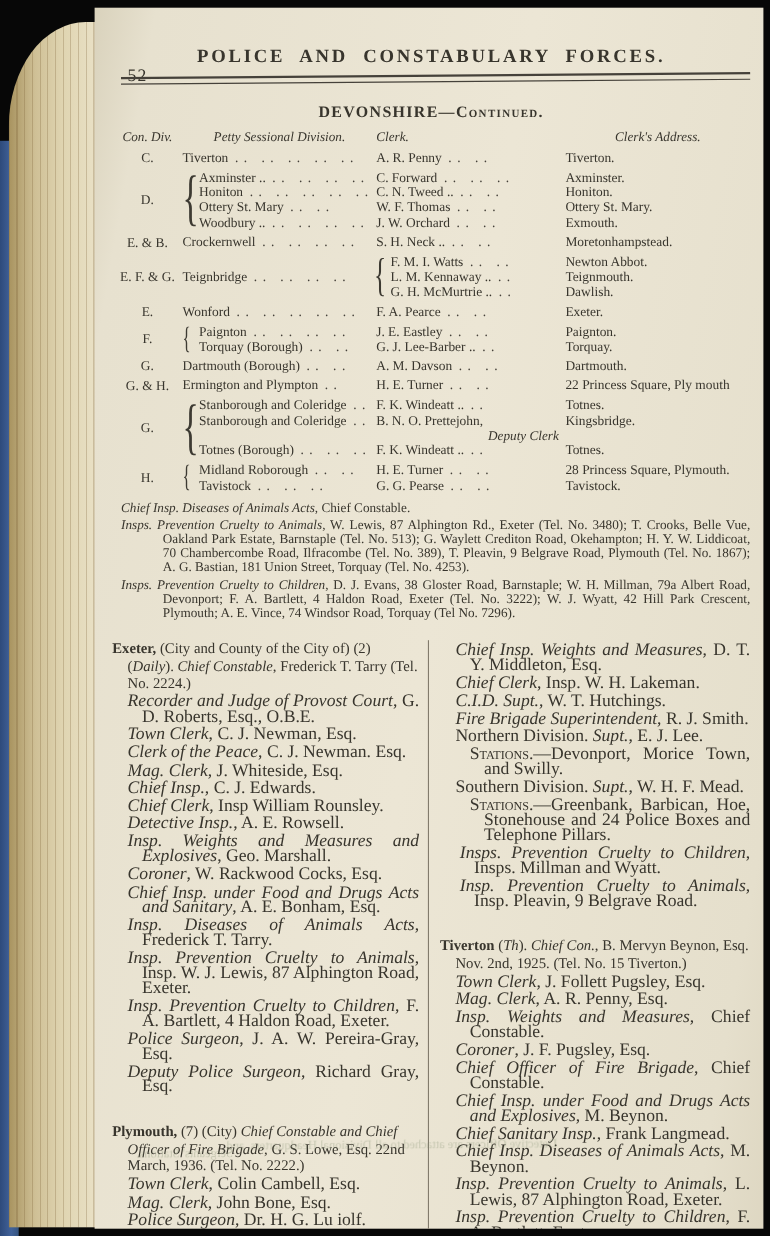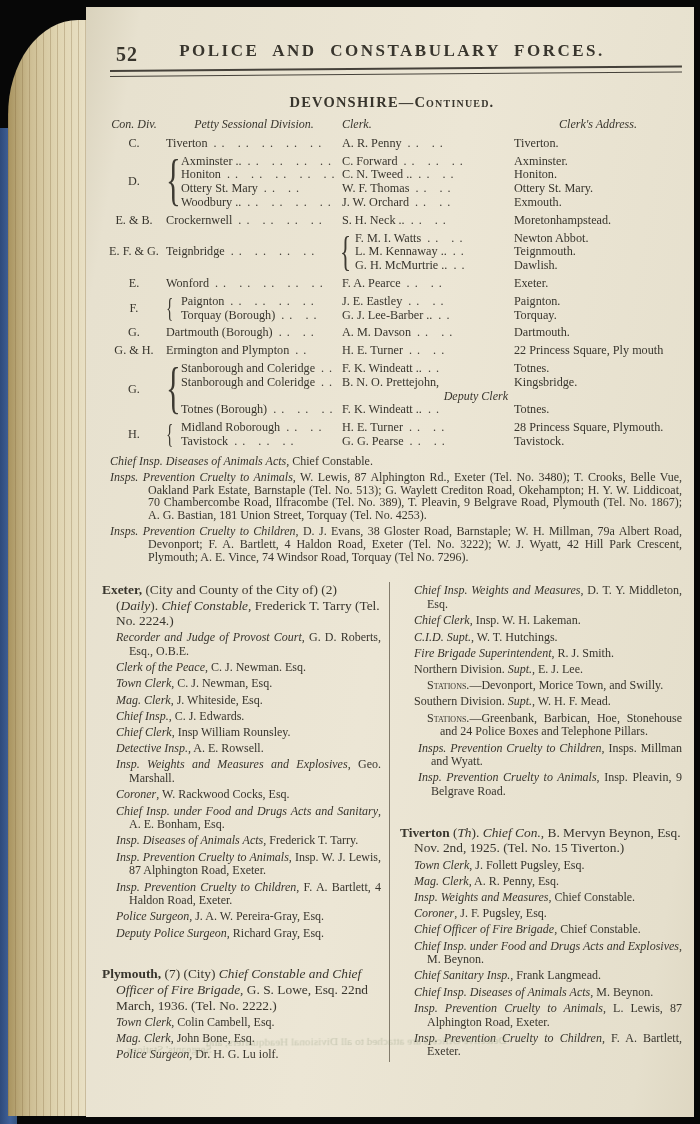--- a/index.html
+++ b/index.html
@@ -16,21 +16,21 @@
     background:
       repeating-linear-gradient(90deg, rgba(121,94,52,.28) 0 1px, rgba(0,0,0,0) 1px 7px),
       linear-gradient(90deg,#a8935f 0%,#cfc096 28%,#e0d5b2 58%,#ebe3ca 100%);}
   .page{position:absolute;left:86px;top:7px;width:608px;height:1110px;overflow:hidden;
     background:linear-gradient(100deg,#d9d2bc 0%,#e7e1cf 7%,#ece6d5 50%,#e5dfcc 92%,#ded7c2 100%);
     padding:0;box-sizing:border-box;}
   .inner{position:relative;padding:34px 12px 0 16px;}
 
   
   .hdr{position:relative;height:24px;}
-  .pagenum{position:absolute;left:14px;top:2px;font-size:20px;font-weight:bold;letter-spacing:1px;}
+  .pagenum{position:absolute;left:14px;top:20px;font-size:16px;font-weight:normal;letter-spacing:1px;}
   .ptitle{text-align:center;font-size:17px;font-weight:bold;letter-spacing:2.5px;word-spacing:7px;}
   .rule{margin:5px 0 0 8px;height:4px;border-top:2px solid #45413a;border-bottom:1px solid #45413a;
     transform:rotate(-0.45deg);transform-origin:left center;}
 
   .sectitle{margin-top:17px;text-align:center;font-size:14.5px;font-weight:bold;letter-spacing:1.2px;}
   .sc{font-variant:small-caps;}
 
   
   .ptable{margin-top:7px;font-size:12.2px;line-height:13.8px;}
   .tline{display:grid;grid-template-columns:64px 176px 172px 1fr;align-items:baseline;}
@@ -57,21 +57,21 @@
   .notes{margin-top:6px;font-size:12px;line-height:12.9px;}
   .note{margin:3px 0 0 0;padding-left:46px;text-indent:-38px;text-align:justify;}
 
   
   .cols{display:flex;margin-top:18px;}
   .col-left{width:287px;box-sizing:border-box;padding-right:8px;}
   .col-right{flex:1;border-left:1px solid #827b6c;padding-left:10px;min-height:458px;box-sizing:border-box;}
   .csec{margin-top:0;}
   .csec + .csec{margin-top:26px;}
   .chead{margin:0;font-size:13.4px;line-height:15.6px;padding-left:14px;text-indent:-14px;}
-  .entry{margin:2.5px 0 0 14px;font-size:12px;line-height:13.7px;padding-left:13px;text-indent:-13px;text-align:justify;}
+  .entry{margin:2.5px 0 0 14px;font-size:16px;line-height:13.7px;padding-left:13px;text-indent:-13px;text-align:justify;}
   .entry.ind1{margin-left:18px;}
   .entry.ind2{margin-left:20px;padding-left:20px;text-indent:-13px;}
   em{font-style:italic;}
   strong{font-weight:bold;}
 
   
   .bleed{position:absolute;transform:scaleX(-1) rotate(.4deg);color:#7f8d6d;opacity:.33;
     filter:blur(.5px);font-size:11.3px;white-space:nowrap;}
   .bleed1{top:1028px;left:120px;}
   .bleed2{top:1036px;left:38px;}
@@ -372,22 +372,22 @@
         <p class="note"><em>Chief Insp. Diseases of Animals Acts</em><span>, Chief Constable.</span></p>
         <p class="note"><em>Insps. Prevention Cruelty to Animals</em><span>, W. Lewis, 87 Alphington Rd., Exeter (Tel. No. 3480);  T. Crooks, Belle Vue, Oakland Park Estate, Barnstaple (Tel. No. 513);  G. Waylett Crediton Road, Okehampton; H. Y. W. Liddicoat, 70 Chambercombe Road, Ilfracombe (Tel. No. 389), T. Pleavin, 9 Belgrave Road, Plymouth (Tel. No. 1867);  A. G. Bastian, 181 Union Street, Torquay (Tel. No. 4253).</span></p>
         <p class="note"><em>Insps. Prevention Cruelty to Children</em><span>, D. J. Evans, 38 Gloster Road, Barnstaple;  W. H. Millman, 79a Albert Road, Devonport;  F. A. Bartlett, 4 Haldon Road, Exeter (Tel. No. 3222);  W. J. Wyatt, 42 Hill Park Crescent, Plymouth;  A. E. Vince, 74 Windsor Road, Torquay (Tel No. 7296).</span></p>
       </div>
 
     <div class="cols">
       <div class="col-left" id="colL">
           <div class="csec">
             <p class="chead"><strong>Exeter,</strong><span> (City and County of the City of) (2) (</span><em>Daily</em><span>).  </span><em>Chief Constable</em><span>, Frederick T. Tarry (Tel. No. 2224.)</span></p>
             <p class="entry"><em>Recorder and Judge of Provost Court</em><span>, G. D. Roberts, Esq., O.B.E.</span></p>
+            <p class="entry"><em>Town Clerk</em><span>, C. J. Newman, Esq.</span></p>
             <p class="entry"><em>Clerk of the Peace</em><span>, C. J. Newman. Esq.</span></p>
-            <p class="entry"><em>Town Clerk</em><span>, C. J. Newman, Esq.</span></p>
             <p class="entry"><em>Mag. Clerk</em><span>, J. Whiteside, Esq.</span></p>
             <p class="entry"><em>Chief Insp.</em><span>, C. J. Edwards.</span></p>
             <p class="entry"><em>Chief Clerk</em><span>, Insp William Rounsley.</span></p>
             <p class="entry"><em>Detective Insp.</em><span>, A. E. Rowsell.</span></p>
             <p class="entry"><em>Insp. Weights and Measures and Explosives</em><span>, Geo. Marshall.</span></p>
             <p class="entry"><em>Coroner</em><span>, W. Rackwood Cocks, Esq.</span></p>
             <p class="entry"><em>Chief Insp. under Food and Drugs Acts and Sanitary</em><span>, A. E. Bonham, Esq.</span></p>
             <p class="entry"><em>Insp. Diseases of Animals Acts</em><span>, Frederick T. Tarry.</span></p>
             <p class="entry"><em>Insp. Prevention Cruelty to Animals</em><span>, Insp. W. J. Lewis, 87 Alphington Road, Exeter.</span></p>
             <p class="entry"><em>Insp. Prevention Cruelty to Children</em><span>, F. A. Bartlett, 4 Haldon Road, Exeter.</span></p>

